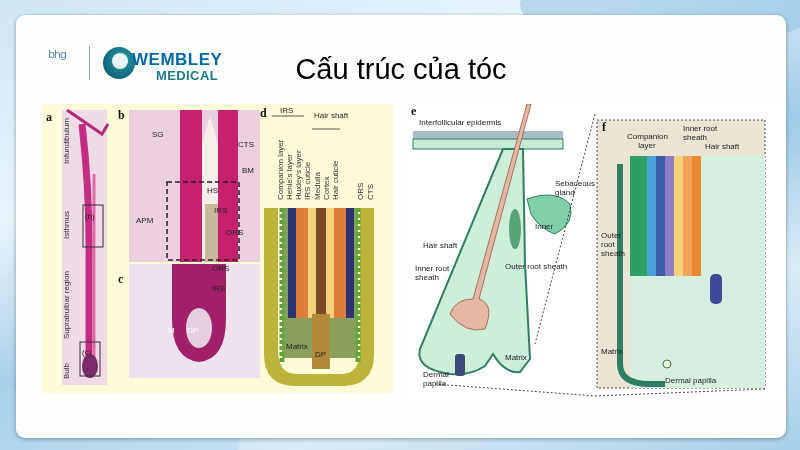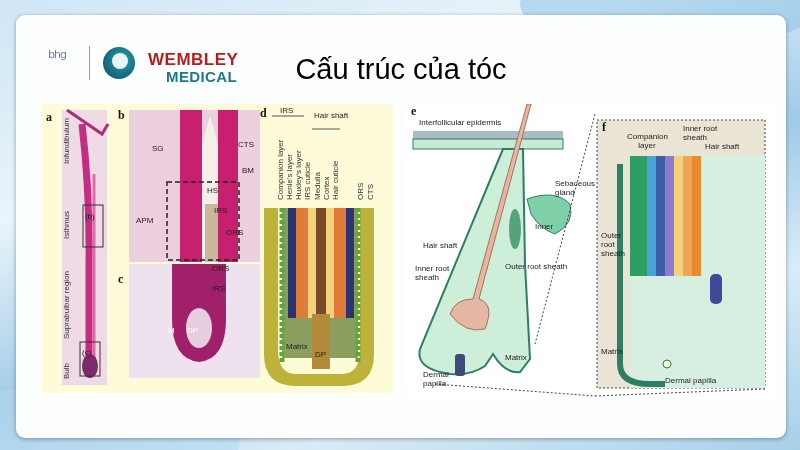--- a/index.html
+++ b/index.html
@@ -8,22 +8,22 @@
     background:linear-gradient(160deg,#cfe6f5 0%,#e9f4fb 30%,#9fcbe8 55%,#d9ecf7 75%,#a7d0ea 100%);}
   .bg-swirl{position:absolute;border-radius:50%;opacity:.55;}
   .card{position:absolute;left:16px;top:15px;width:770px;height:423px;background:#fdfefe;
     border-radius:9px;box-shadow:0 1px 4px rgba(0,0,0,.35);overflow:hidden;}
   .logo-bhg{position:absolute;left:32px;top:33px;width:28px;height:30px;color:#5b86b6;
     font-family:"DejaVu Sans",sans-serif;font-size:11px;line-height:14px;letter-spacing:-1px;}
   .logo-div{position:absolute;left:73px;top:31px;width:1px;height:34px;background:#8aa4b8;}
   .wembley-mark{position:absolute;left:87px;top:32px;width:32px;height:32px;border-radius:50%;
     background:radial-gradient(circle at 60% 40%,#2aa3a6 0%,#176f86 55%,#0e4f6b 100%);}
   .wembley-mark::after{content:"";position:absolute;left:9px;top:6px;width:16px;height:16px;border-radius:50%;background:#fff;opacity:.9;}
-  .wembley-name{position:absolute;left:132px;top:35px;font-size:17px;font-weight:bold;color:#b91c1c;letter-spacing:.5px;}
-  .wembley-sub{position:absolute;left:140px;top:53px;font-size:15px;font-weight:bold;color:#1e7a86;letter-spacing:.4px;margin-left:10px;}
+  .wembley-name{position:absolute;left:116px;top:35px;font-size:17px;font-weight:bold;color:#0369a1;letter-spacing:.5px;}
+  .wembley-sub{position:absolute;left:140px;top:53px;font-size:13px;font-weight:bold;color:#1e7a86;letter-spacing:.4px;}
   .title{position:absolute;left:0;right:0;top:38px;text-align:center;font-size:29px;font-weight:normal;color:#000;}
   .fig-left{position:absolute;left:42px;top:104px;width:351px;height:289px;background:#fefbd9;}
   .fig-right{position:absolute;left:405px;top:104px;width:375px;height:298px;background:#fff;}
   .lbl{position:absolute;font-size:8px;color:#222;white-space:nowrap;}
   .plabel{position:absolute;font-family:"Liberation Serif",serif;font-weight:bold;font-size:12px;color:#111;}
   .vlbl{position:absolute;font-size:8px;color:#333;transform:rotate(-90deg);transform-origin:left top;white-space:nowrap;}
   svg{position:absolute;left:0;top:0;}
 </style>
 </head>
 <body>
@@ -80,21 +80,21 @@
 
   <span class="plabel" style="left:4px;top:6px;">a</span>
   <span class="vlbl" style="left:20px;top:60px;">Infundibulum</span>
   <span class="vlbl" style="left:20px;top:135px;">Isthmus</span>
   <span class="vlbl" style="left:20px;top:235px;">Suprabulbar region</span>
   <span class="vlbl" style="left:20px;top:275px;">Bulb</span>
   <span class="lbl" style="left:43px;top:108px;">(b)</span>
   <span class="lbl" style="left:40px;top:244px;">(c)</span>
 
   <span class="plabel" style="left:76px;top:4px;">b</span>
-  <span class="lbl" style="left:110px;top:40px;text-align:center;">SG</span>
+  <span class="lbl" style="left:110px;top:26px;text-align:center;">SG</span>
   <span class="lbl" style="left:196px;top:36px;">CTS</span>
   <span class="lbl" style="left:200px;top:62px;">BM</span>
   <span class="lbl" style="left:165px;top:82px;">HS</span>
   <span class="lbl" style="left:172px;top:102px;">IRS</span>
   <span class="lbl" style="left:94px;top:112px;">APM</span>
   <span class="lbl" style="left:184px;top:124px;">ORS</span>
 
   <span class="plabel" style="left:76px;top:168px;">c</span>
   <span class="lbl" style="left:170px;top:160px;">ORS</span>
   <span class="lbl" style="left:170px;top:180px;">IRS</span>

